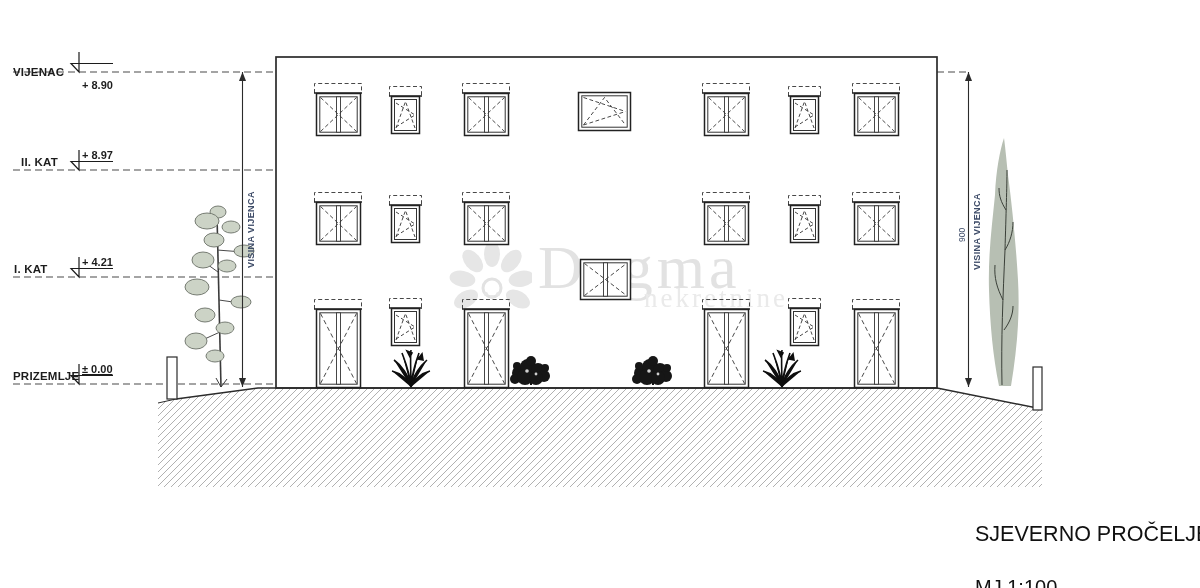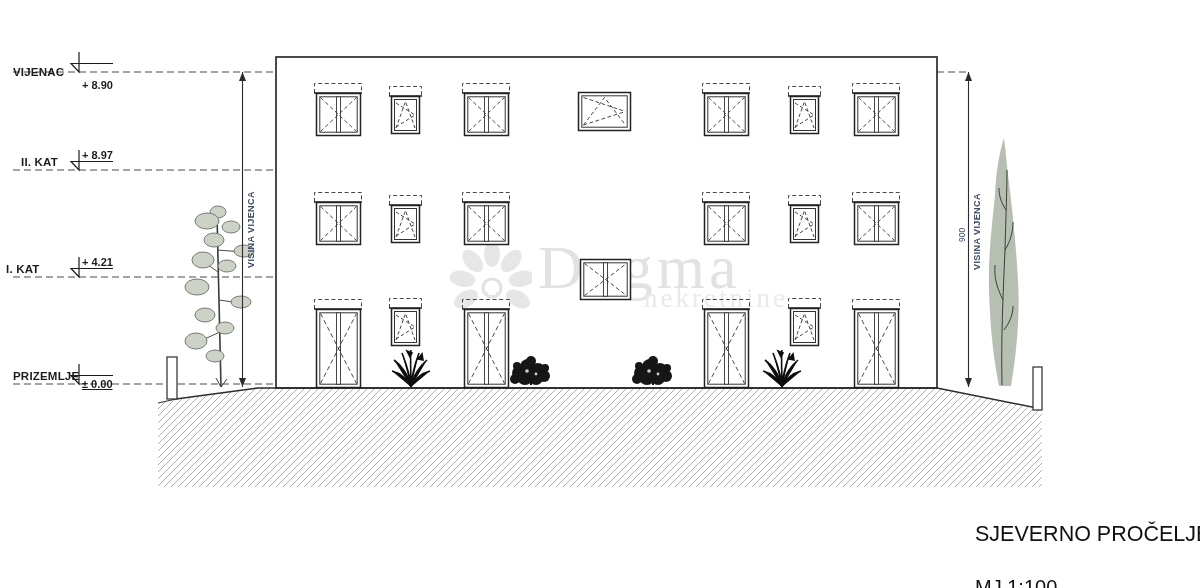--- a/index.html
+++ b/index.html
@@ -264,25 +264,25 @@
     <rect x="167" y="357" width="10" height="42" fill="#fff" stroke="#2b2b2b" stroke-width="1.2"></rect>
     <rect x="1033" y="367" width="9" height="43" fill="#fff" stroke="#2b2b2b" stroke-width="1.2"></rect>
   </svg>
 
   <div class="abs level-name" style="left:13px;top:66px;z-index:3;">VIJENAC</div>
   <div class="abs level-val" style="left:82px;top:51px;z-index:3;margin-top:28px;">+ 8.90</div>
 
   <div class="abs level-name" style="left:21px;top:156px;z-index:3;">II. KAT</div>
   <div class="abs level-val" style="left:82px;top:149px;z-index:3;">+ 8.97</div>
 
-  <div class="abs level-name" style="left:6px;top:263px;z-index:3;">I. KAT</div>
+  <div class="abs level-name" style="left:14px;top:263px;z-index:3;">I. KAT</div>
   <div class="abs level-val" style="left:82px;top:256px;z-index:3;">+ 4.21</div>
 
   <div class="abs level-name" style="left:13px;top:370px;z-index:3;text-align:center;">PRIZEMLJE</div>
-  <div class="abs level-val" style="left:82px;top:378px;z-index:3;text-decoration:underline;">± 0.00</div>
+  <div class="abs level-val" style="left:82px;top:363px;z-index:3;text-decoration:underline;">± 0.00</div>
 
   <div class="vtext" style="left:246px;top:268px;z-index:3;">VISINA VIJENCA</div>
   <div class="vtext" style="left:972px;top:270px;z-index:3;">VISINA VIJENCA</div>
   <div class="vnum" style="left:957px;top:242px;z-index:3;">900</div>
 
   <div class="abs title-line" style="left:975px;top:522px;z-index:3;">SJEVERNO PROČELJE</div>
   <div class="abs scale-line" style="left:975px;top:576px;z-index:3;text-align:center;">MJ 1:100</div>
 </div>
 
 </body></html>

